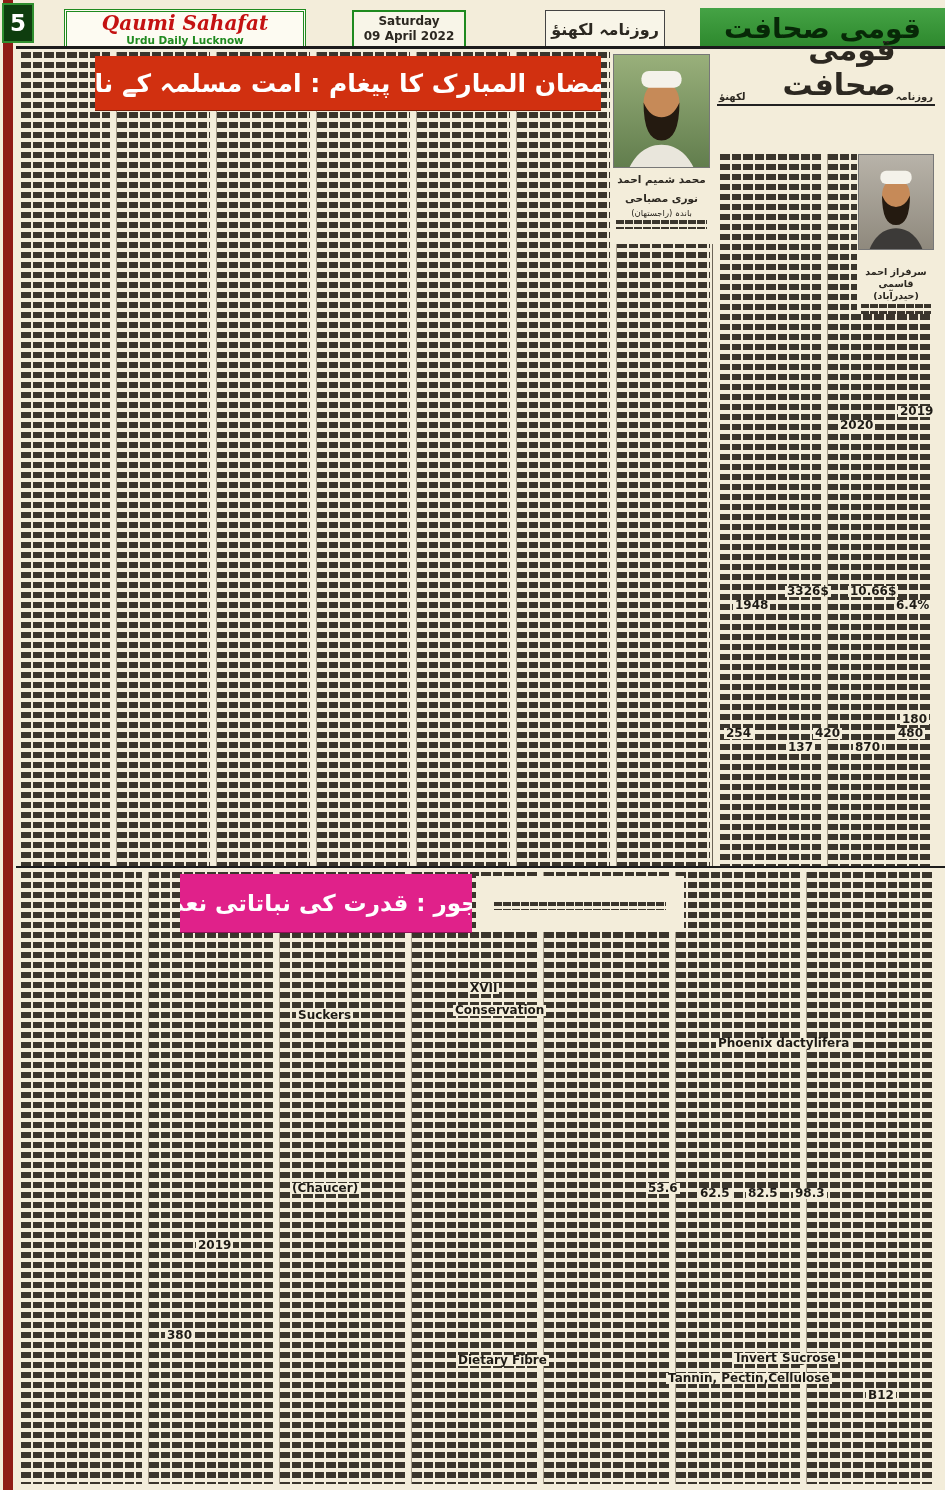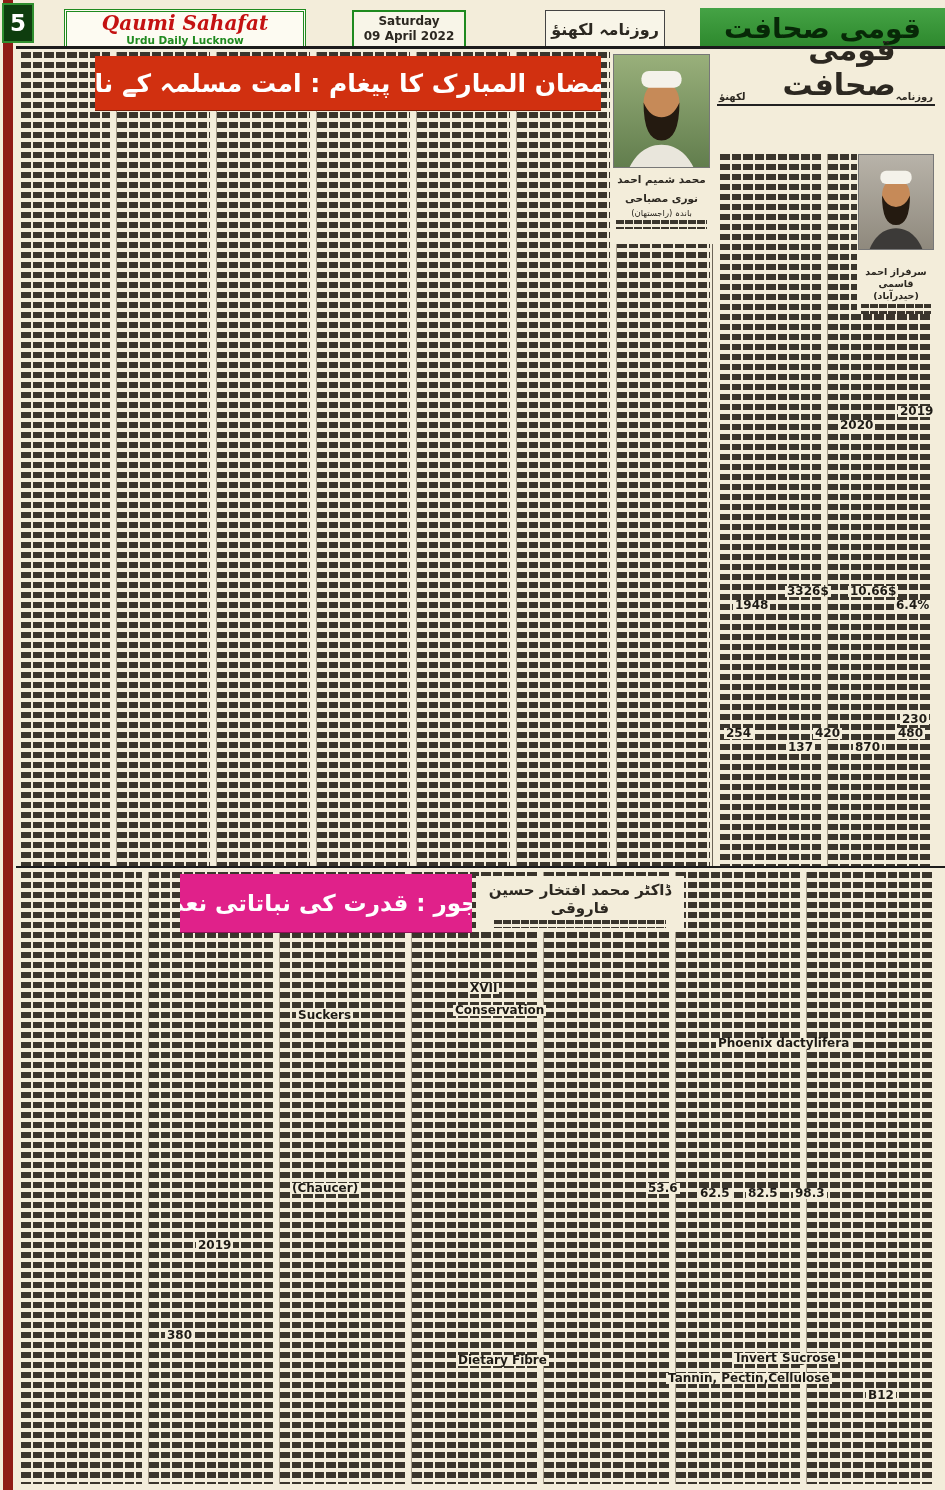--- a/index.html
+++ b/index.html
@@ -203,21 +203,21 @@
       </div>
       <div class="mini sim-small"></div>
     </div>
   </div>
   <span class="term f0">2019</span>
   <span class="term f1">2020</span>
   <span class="term f2">10.66$</span>
   <span class="term f3">3326$</span>
   <span class="term f4">6.4%</span>
   <span class="term f5">1948</span>
-  <span class="term f6">230</span>
+  <span class="term f6">180</span>
   <span class="term f7">480</span>
   <span class="term f8">420</span>
   <span class="term f9">254</span>
   <span class="term f10">870</span>
   <span class="term f11">137</span>
 </section>
 
 <section class="article-b">
   <div class="cols">
     <div class="col sim"></div>
@@ -256,21 +256,20 @@
     <div class="col sim"></div>
     <div class="col sim"></div>
     <div class="col sim"></div>
     <div class="col sim"></div>
     <div class="col sim"></div>
     <div class="col sim"></div>
     <div class="col sim"></div>
   </div>
   <div class="c-banner" dir="rtl">کھجور : قدرت کی نباتاتی نعمت</div>
   <div class="c-byline-block">
-    <div class="c-byline" dir="rtl">ڈاکٹر محمد افتخار حسین فاروقی</div>
     <div class="mini sim-small"></div>
   </div>
   <span class="term t0">XVII</span>
   <span class="term t1">Conservation</span>
   <span class="term t2">Suckers</span>
   <span class="term t3">Phoenix dactylifera</span>
   <span class="term t4">(Chaucer)</span>
   <span class="term t5">53.6</span>
   <span class="term t6">62.5</span>
   <span class="term t7">82.5</span>

